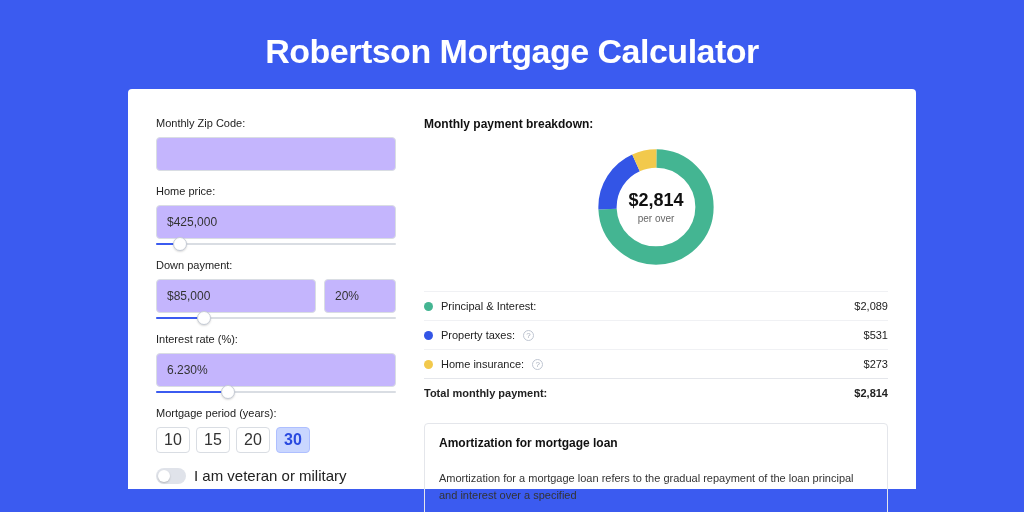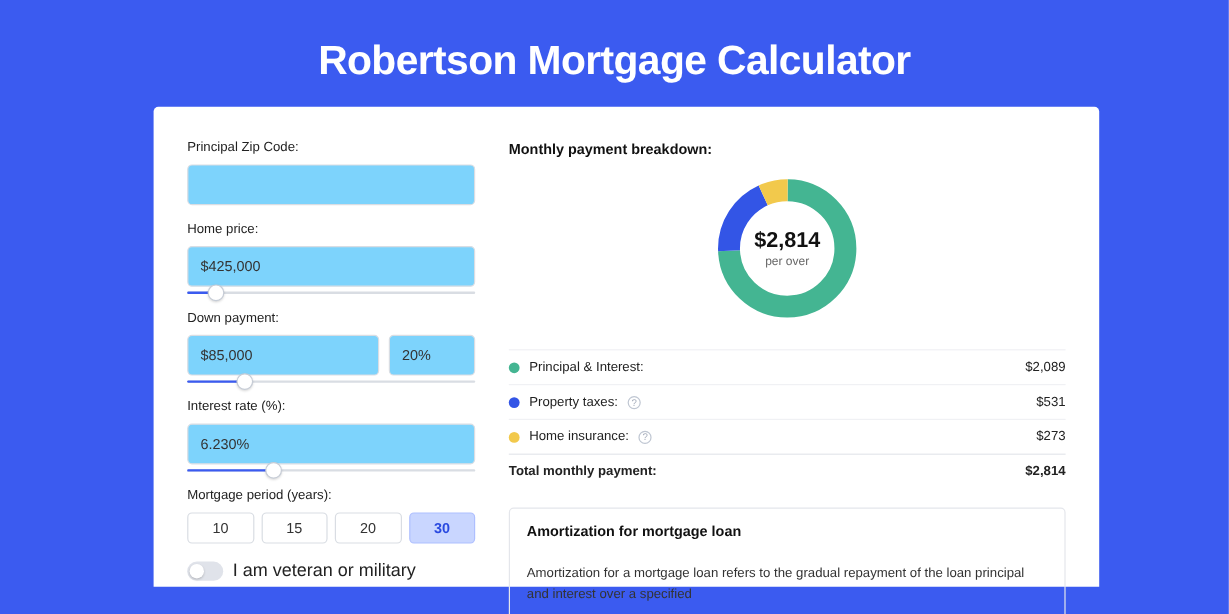--- a/index.html
+++ b/index.html
@@ -3,30 +3,30 @@
 <meta charset="utf-8">
 <style>
   * { box-sizing: border-box; margin: 0; padding: 0; }
   html, body { width: 1024px; height: 512px; overflow: hidden; font-family: Arial, Helvetica, sans-serif; }
   body { background: #3b5bf0; }
   .page-title { color: #fff; font-size: 34px; font-weight: 700; text-align: center; padding: 32px 0 18px 0; letter-spacing: -0.5px; }
   .card { background: #fff; width: 788px; margin-left: 128px; border-radius: 4px 4px 0 0; height: 400px; padding: 28px 28px 0 28px; display: flex; gap: 28px; }
   .left-col { width: 240px; flex: 0 0 240px; }
   .right-col { flex: 1; }
   .field-label { font-size: 11px; color: #222; margin-bottom: 8px; display: block; }
-  .text-input { width: 100%; height: 34px; border: 1px solid #d9dde3; border-radius: 4px; padding: 0 10px; font-size: 12px; color: #333; background: #7dd3fc; }
+  .text-input { width: 100%; height: 34px; border: 1px solid #d9dde3; border-radius: 4px; padding: 0 10px; font-size: 12px; color: #333; background: #c4b5fd; }
   .field-group { margin-bottom: 14px; position: relative; }
   .slider-track { position: relative; height: 2px; background: #d9dde3; margin-top: 4px; border-radius: 2px; }
   .slider-fill { position: absolute; left: 0; top: 0; height: 2px; background: #3b5bf0; border-radius: 2px; }
   .slider-thumb { position: absolute; top: 50%; width: 14px; height: 14px; background: #fff; border: 1px solid #c6ccd6; border-radius: 50%; transform: translate(-50%, -50%); box-shadow: 0 1px 2px rgba(0,0,0,0.15); }
   .row { display: flex; gap: 8px; }
   .row .text-input.small { width: 72px; flex: 0 0 72px; }
   .row .rest { flex: 1; }
   .periods { display: flex; gap: 6px; }
-  .period-btn { width: 56px; height: 26px; border: 1px solid #d9dde3; border-radius: 4px; background: #fff; font-size: 12px; color: #333; display: flex; align-items: center; justify-content: center; cursor: pointer; }
+  .period-btn { width: 34px; height: 26px; border: 1px solid #d9dde3; border-radius: 4px; background: #fff; font-size: 16px; color: #333; display: flex; align-items: center; justify-content: center; cursor: pointer; }
   .period-btn.active { background: #c9d6ff; color: #2949e0; font-weight: 700; border-color: #aebfff; }
   .vet-row { display: flex; align-items: center; gap: 8px; margin-top: 14px; }
   .toggle { width: 30px; height: 16px; background: #e0e3ea; border-radius: 10px; position: relative; cursor: pointer; }
   .toggle-knob { position: absolute; left: 2px; top: 2px; width: 12px; height: 12px; background: #fff; border-radius: 50%; box-shadow: 0 1px 2px rgba(0,0,0,0.2); }
   .vet-label { font-size: 15px; color: #222; }
   .section-title { font-size: 12px; font-weight: 700; color: #111; margin-bottom: 12px; }
   .donut-wrap { display: flex; justify-content: center; margin-bottom: 20px; }
   .donut { position: relative; width: 128px; height: 128px; }
   .donut svg { width: 128px; height: 128px; }
   .donut-center { position: absolute; left: 0; top: 0; width: 100%; height: 100%; display: flex; flex-direction: column; align-items: center; justify-content: center; }
@@ -46,21 +46,21 @@
 </head>
 <body>
 
 <h1 class="page-title">Robertson Mortgage Calculator</h1>
 
 <div class="card">
 
   <div class="left-col">
 
     <div class="field-group">
-      <label class="field-label">Principal Zip Code:</label>
+      <label class="field-label">Monthly Zip Code:</label>
       <input class="text-input" value="" style="">
     </div>
 
     <div class="field-group">
       <label class="field-label">Home price:</label>
       <input class="text-input" value="$425,000" style="">
       <div class="slider-track">
         <div class="slider-fill" style="width:10%"></div>
         <div class="slider-thumb" style="left:10%"></div>
       </div>

